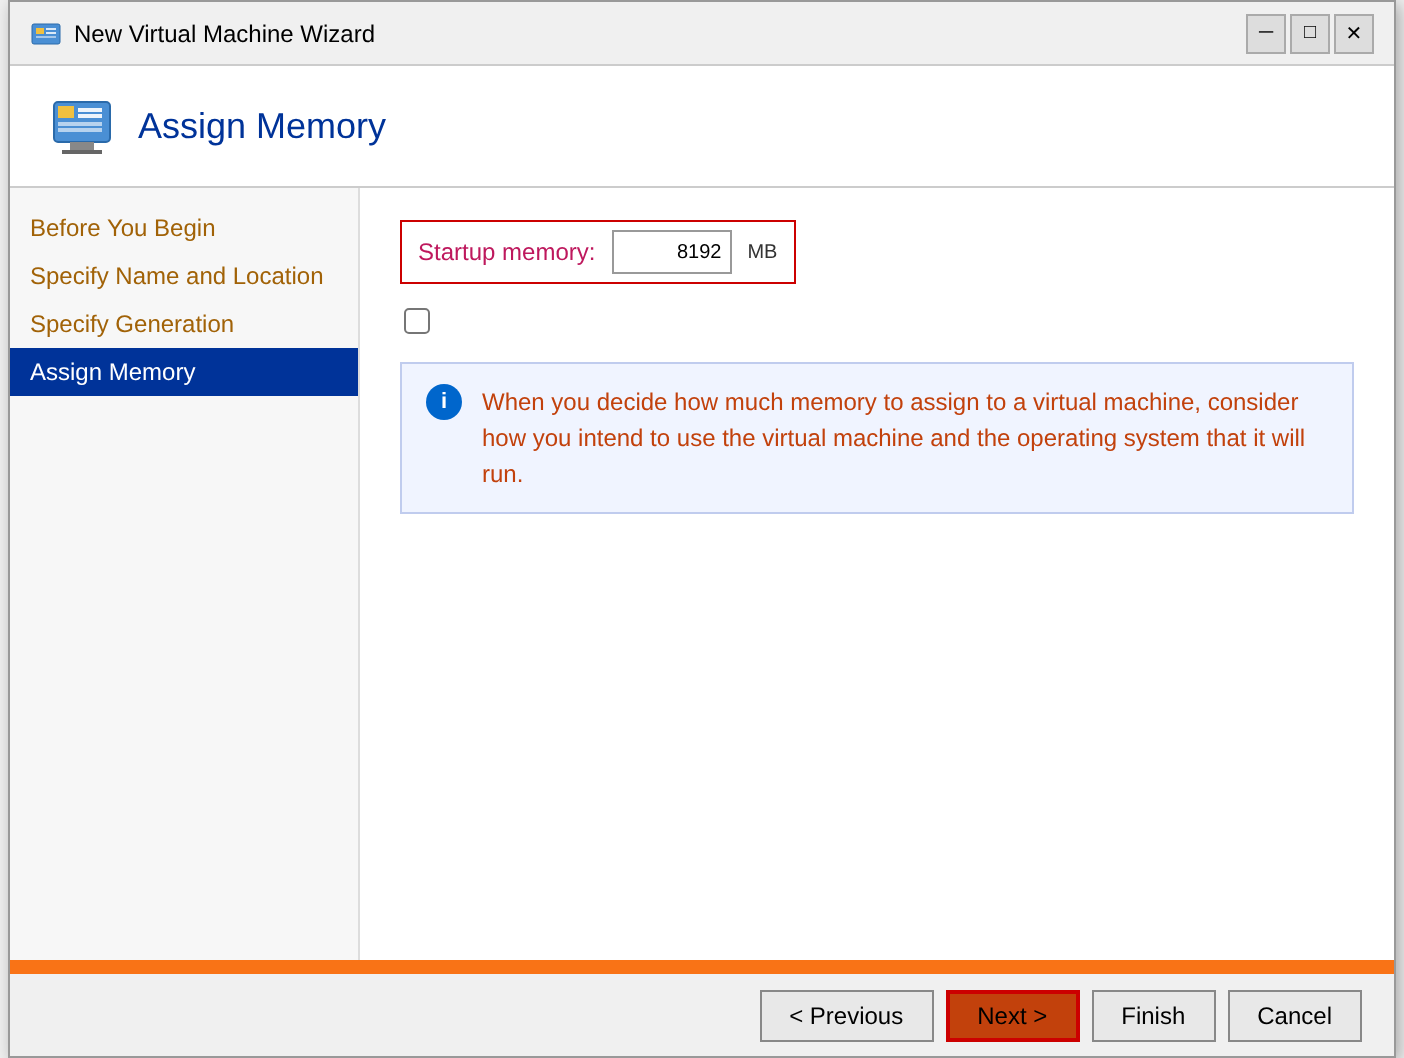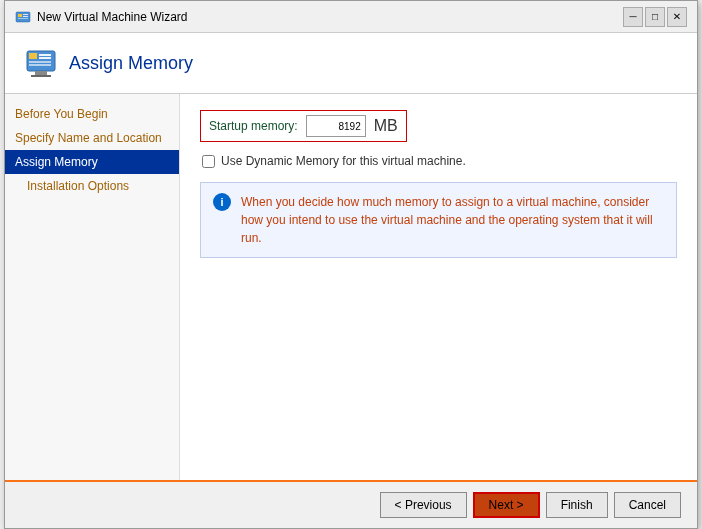--- a/index.html
+++ b/index.html
@@ -120,32 +120,32 @@
       display: flex;
       align-items: center;
       gap: 8px;
       margin-bottom: 12px;
       border: 1px solid #cc0000;
       padding: 4px 8px;
       display: inline-flex;
     }
     .memory-label {
       font-size: 12px;
-      color: #14532d;
+      color: #be185d;
     }
     .memory-input {
       width: 60px;
       height: 22px;
       border: 1px solid #999;
       padding: 2px 4px;
       font-size: 10px;
       text-align: right;
     }
     .memory-unit {
-      font-size: 16px;
+      font-size: 10px;
       color: #333;
     }
 
     .checkbox-row {
       display: flex;
       align-items: center;
       gap: 6px;
       margin-bottom: 14px;
       margin-left: 2px;
     }
@@ -178,21 +178,21 @@
       font-size: 11px;
       font-weight: bold;
     }
     .info-text {
       font-size: 12px;
       color: #c2410c;
       line-height: 1.5;
     }
 
     .footer {
-      border-top: 2px solid #f97316;
+      border-top: 7px solid #f97316;
       background: #f0f0f0;
       padding: 10px 16px;
       display: flex;
       align-items: center;
       justify-content: flex-end;
       gap: 6px;
       height: 48px;
     }
     .footer-btn {
       height: 26px;
@@ -244,35 +244,34 @@
       <rect x="6" y="28" width="20" height="2" fill="#666"></rect>
     </svg>
     <h1 class="header-title">Assign Memory</h1>
   </div>
 
   <div class="content-area">
 
     <div class="sidebar">
       <div class="sidebar-item">Before You Begin</div>
       <div class="sidebar-item">Specify Name and Location</div>
+      <div class="sidebar-item">Specify Generation</div>
       <div class="sidebar-item active">Assign Memory</div>
-      <div class="sidebar-item sub">Installation Options</div>
     </div>
 
     <div class="main-content">
 
       <div class="memory-row">
         <span class="memory-label">Startup memory:</span>
         <input class="memory-input" type="text" value="8192" style="">
         <span class="memory-unit">MB</span>
       </div>
 
       <div class="checkbox-row">
         <input type="checkbox" style="">
-        <label class="checkbox-label">Use Dynamic Memory for this virtual machine.</label>
       </div>
 
       <div class="info-box">
         <div class="info-icon">i</div>
         <span class="info-text">When you decide how much memory to assign to a virtual machine, consider how you intend to use the virtual machine and the operating system that it will run.</span>
       </div>
     </div>
   </div>
 
   <div class="footer">

